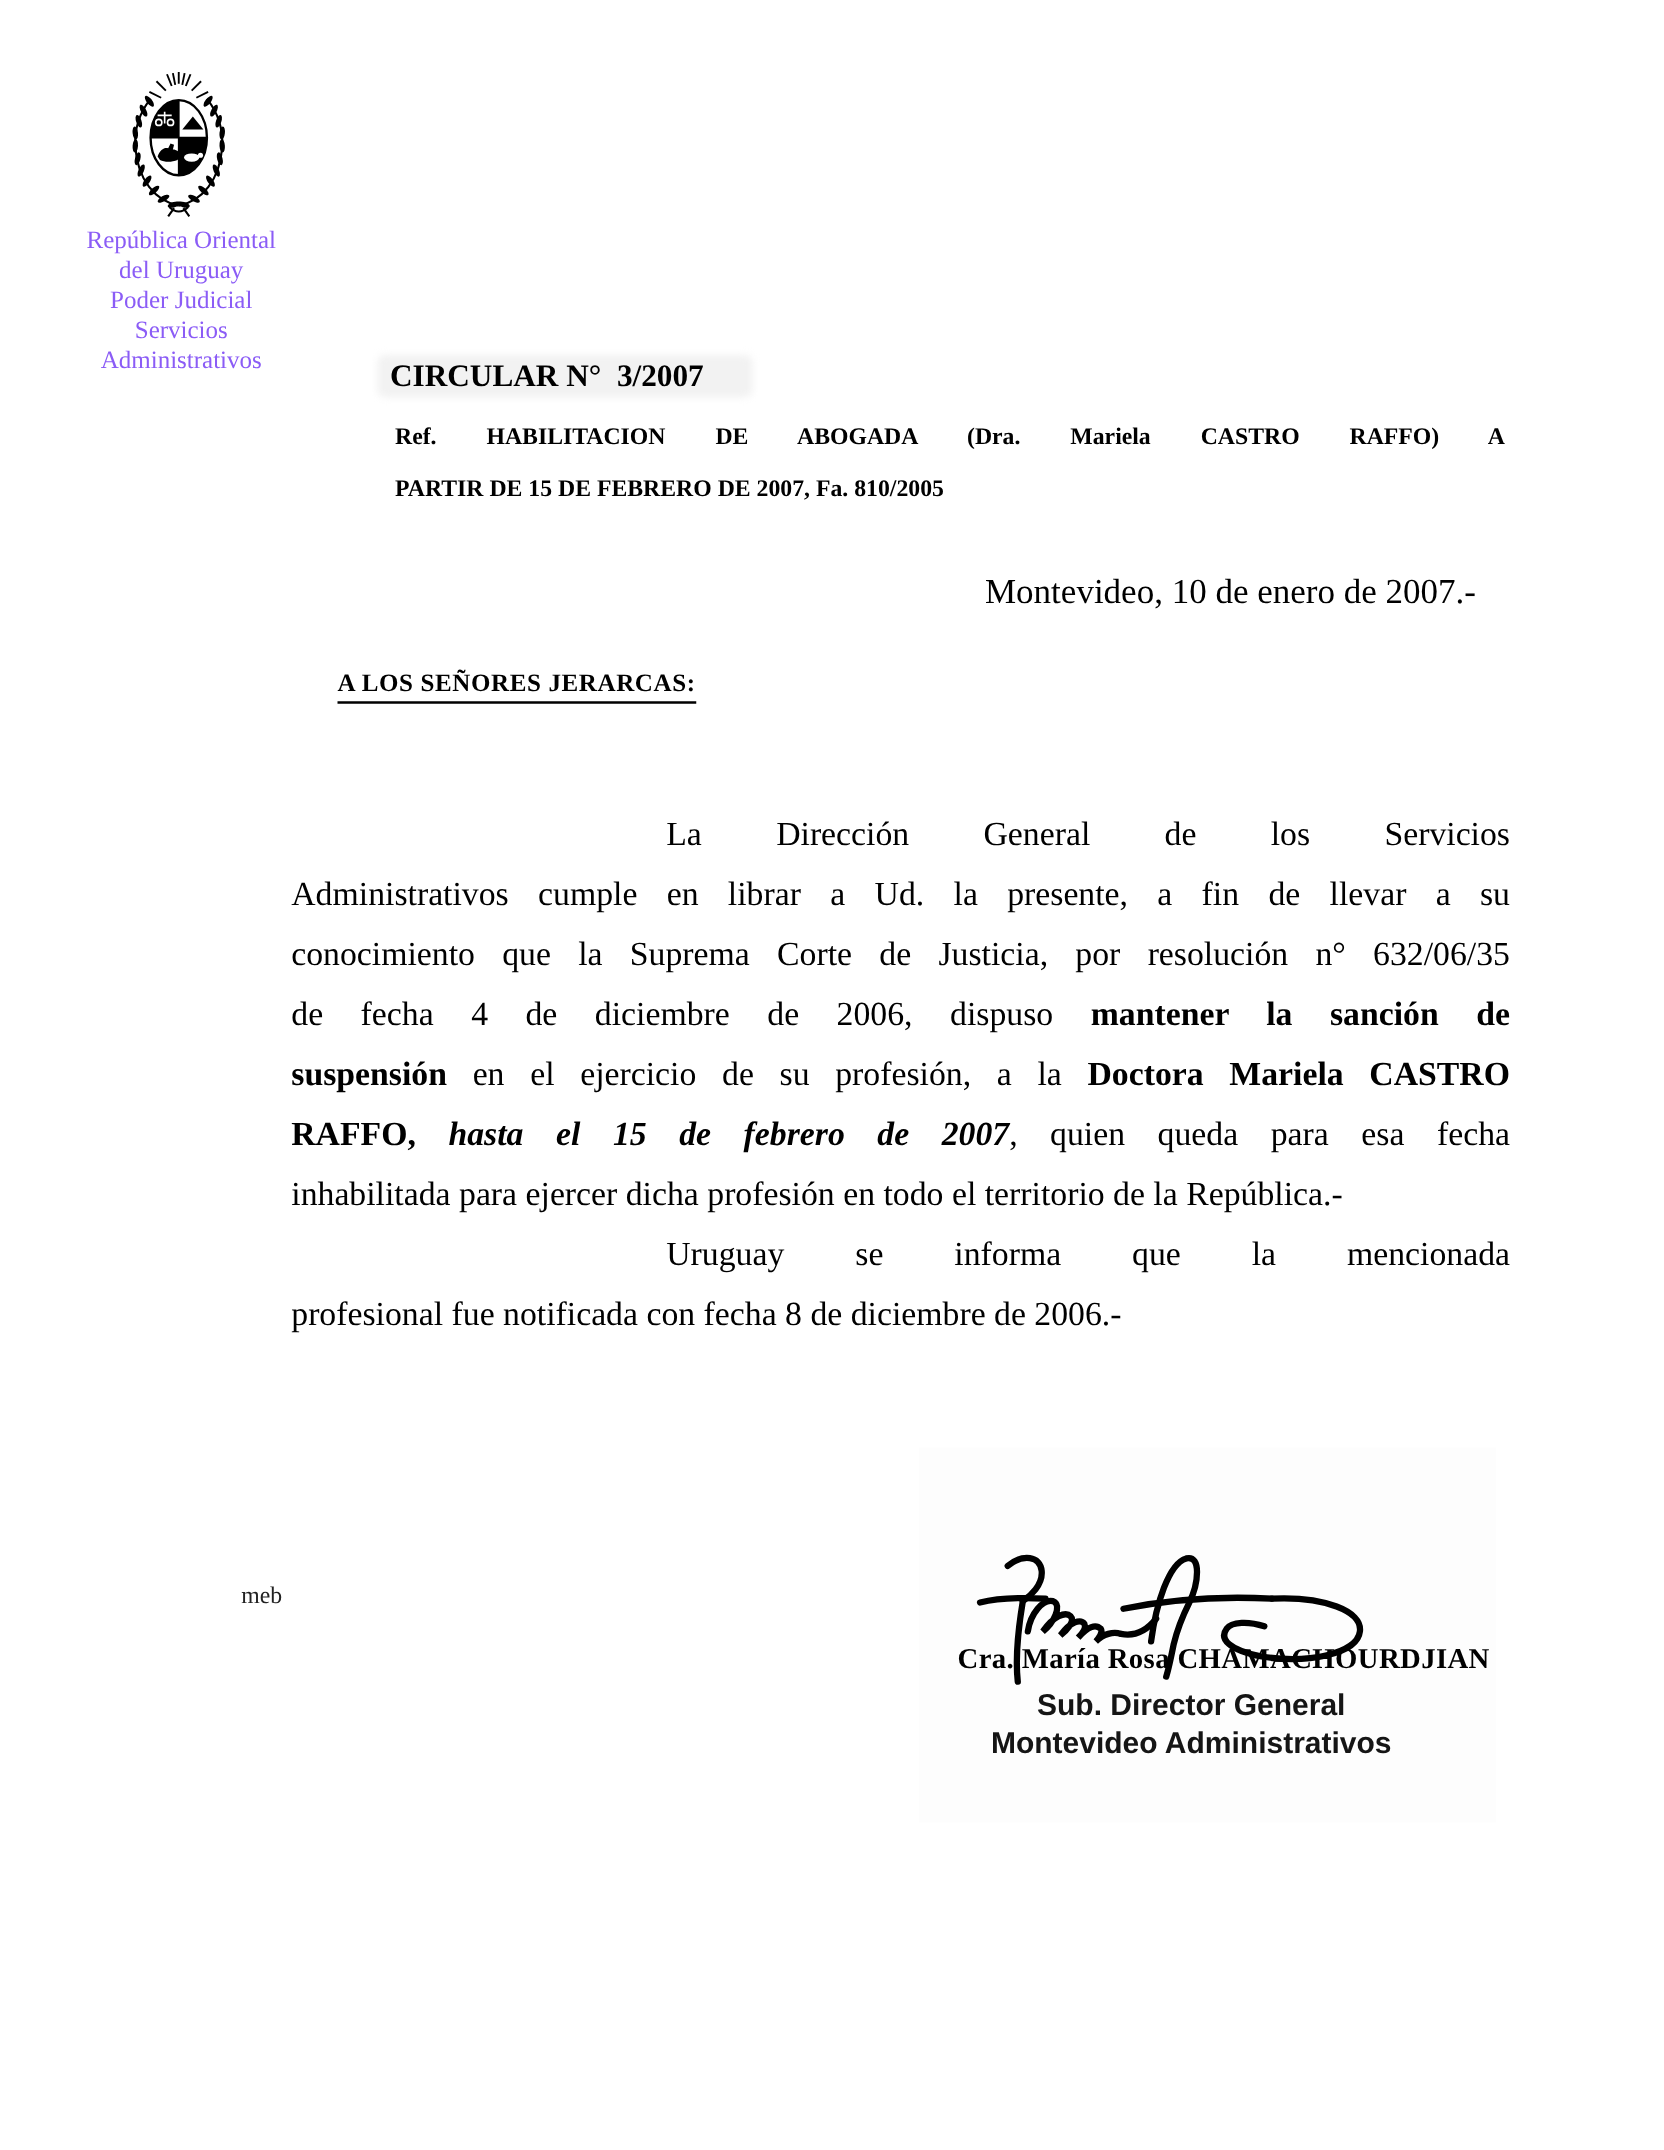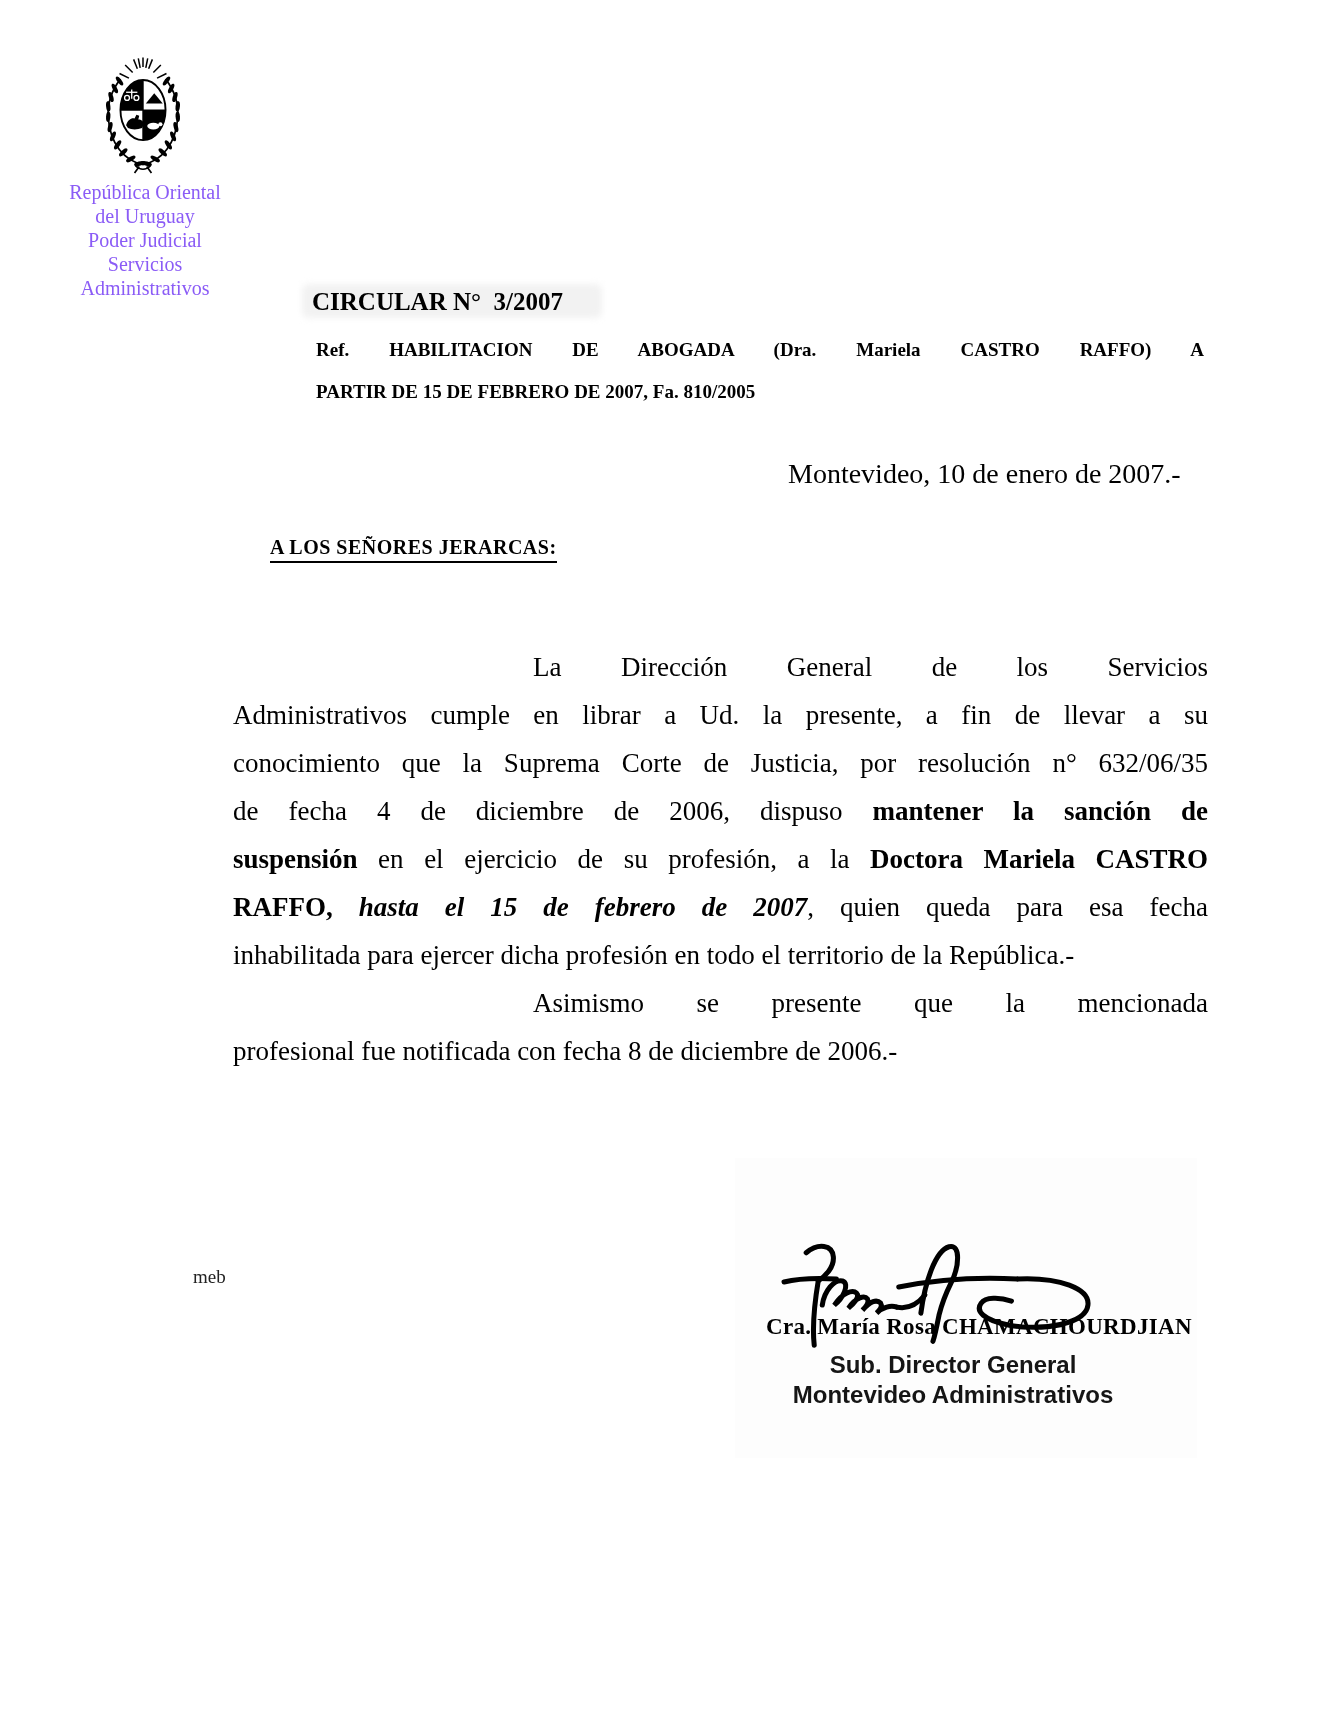--- a/index.html
+++ b/index.html
@@ -166,21 +166,21 @@
   </div>
 
   <div class="abs body-block">
     <div class="jline ind">La Dirección General de los Servicios</div>
     <div class="jline">Administrativos cumple en librar a Ud. la presente, a fin de llevar a su</div>
     <div class="jline">conocimiento que la Suprema Corte de Justicia, por resolución n° 632/06/35</div>
     <div class="jline"><span>de fecha 4 de diciembre de 2006, dispuso </span><span class="b">mantener la sanción de</span></div>
     <div class="jline"><span class="b">suspensión</span><span> en el ejercicio de su profesión, a la </span><span class="b">Doctora Mariela CASTRO</span></div>
     <div class="jline"><span class="b">RAFFO, </span><span class="bi">hasta el 15 de febrero de 2007</span><span>, quien queda para esa fecha</span></div>
     <div class="lline">inhabilitada para ejercer dicha profesión en todo el territorio de la República.-</div>
-    <div class="jline ind">Asimismo se presente que la mencionada</div>
+    <div class="jline ind">Uruguay se informa que la mencionada</div>
     <div class="lline">profesional fue notificada con fecha 8 de diciembre de 2006.-</div>
   </div>
 
   <div class="abs initials">meb</div>
 
   <svg class="abs sig-svg" width="322" height="114" viewBox="0 0 320 112" aria-hidden="true">
     <g fill="none" stroke="#000" stroke-width="5" stroke-linecap="round">
       <path d="M28,18 C40,8 54,10 55,22 C56,33 46,42 40,46"></path>
       <path d="M6,47 C22,43 40,43 58,44"></path>
       <path d="M40,46 C36,70 34,92 36,110"></path>

